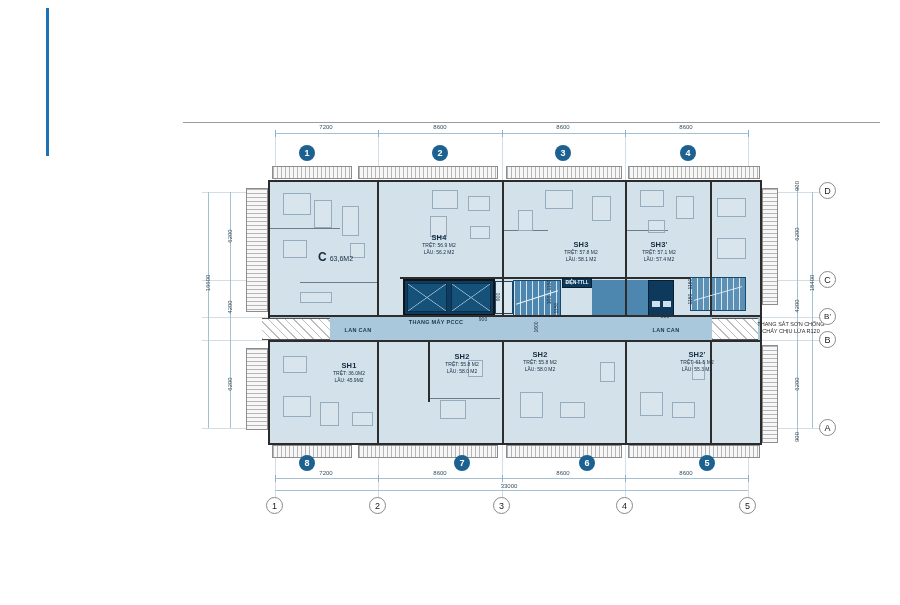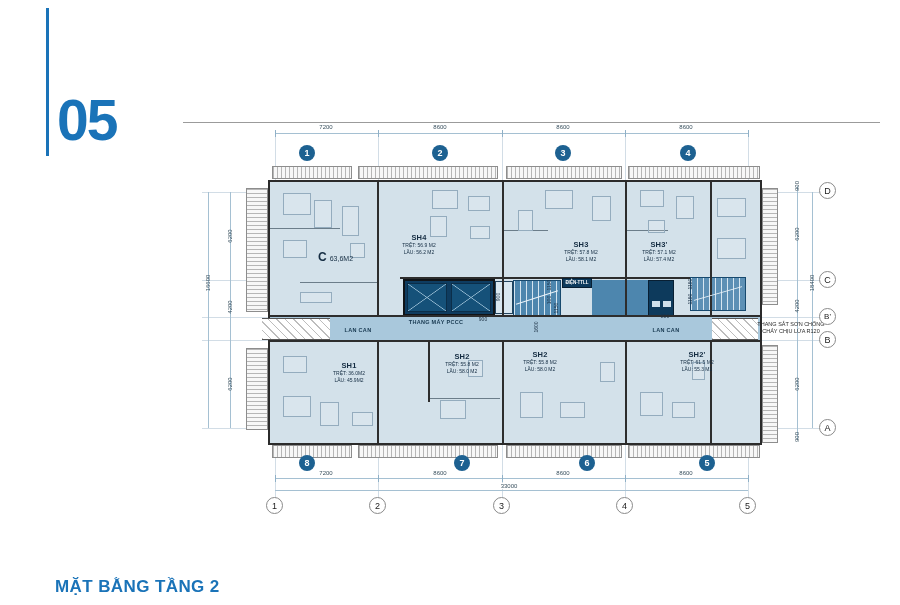--- a/index.html
+++ b/index.html
@@ -46,23 +46,21 @@
   #top-rule{position:absolute;left:183px;top:122px;width:697px;height:1px;background:#9b9b9b;z-index:1;}
   #plan-title{position:absolute;left:55px;top:577px;font-size:17px;font-weight:bold;color:#1a73b8;letter-spacing:.4px;z-index:9;}
   #ladder-note{position:absolute;left:744px;top:321px;width:94px;font-size:5.5px;color:#2b2b2b;text-align:center;line-height:1.35;z-index:7;}
 </style>
 </head>
 <body>
 
 <div id="canvas">
 
   <div id="brand-line"></div>
-  <div id="page-num">05</div>
   <div id="top-rule"></div>
-  <div id="plan-title">MẶT BẰNG TẦNG 2</div>
 
   <div class="gridv" style="left:275px"></div>
   <div class="gridv" style="left:378px"></div>
   <div class="gridv" style="left:502px"></div>
   <div class="gridv" style="left:625px"></div>
   <div class="gridv" style="left:748px"></div>
   <div class="gridh" style="top:192px"></div>
   <div class="gridh" style="top:280px"></div>
   <div class="gridh" style="top:317px"></div>
   <div class="gridh" style="top:340px"></div>
@@ -164,21 +162,21 @@
   <div class="fn" style="left:560px;top:402px;width:23px;height:14px"></div>
   <div class="fn" style="left:600px;top:362px;width:13px;height:18px"></div>
   <div class="fn" style="left:640px;top:392px;width:21px;height:22px"></div>
   <div class="fn" style="left:672px;top:402px;width:21px;height:14px"></div>
   <div class="fn" style="left:692px;top:362px;width:11px;height:16px"></div>
 
   <div id="unit-c-label">
     <span class="big">C</span>
     <span class="sm">63,6M2</span>
   </div>
-  <div class="ulabel" style="left:384px;top:233px">
+  <div class="ulabel" style="left:404px;top:233px">
     <span class="nm">SH4</span>
     <span class="ar">TRỆT: 56.9 M2</span>
     <span class="ar">LẦU: 56.2 M2</span>
   </div>
   <div class="ulabel" style="left:546px;top:240px">
     <span class="nm">SH3</span>
     <span class="ar">TRỆT: 57.8 M2</span>
     <span class="ar">LẦU: 58.1 M2</span>
   </div>
   <div class="ulabel" style="left:624px;top:240px">

